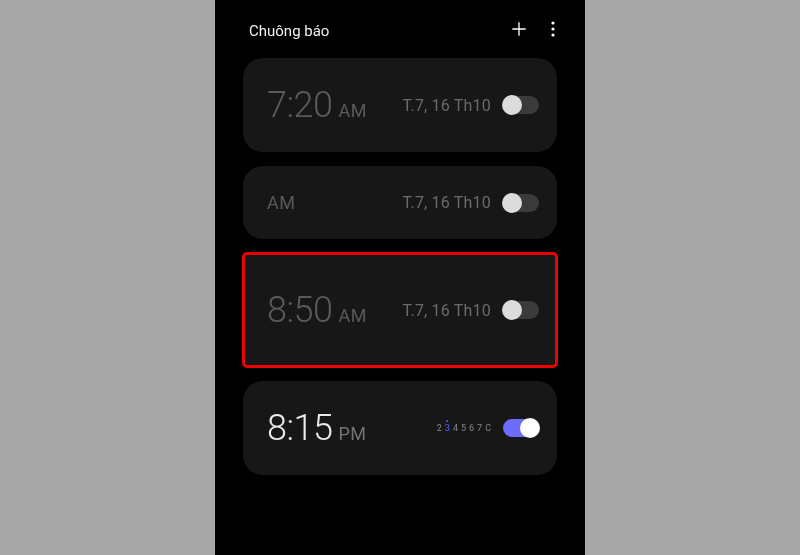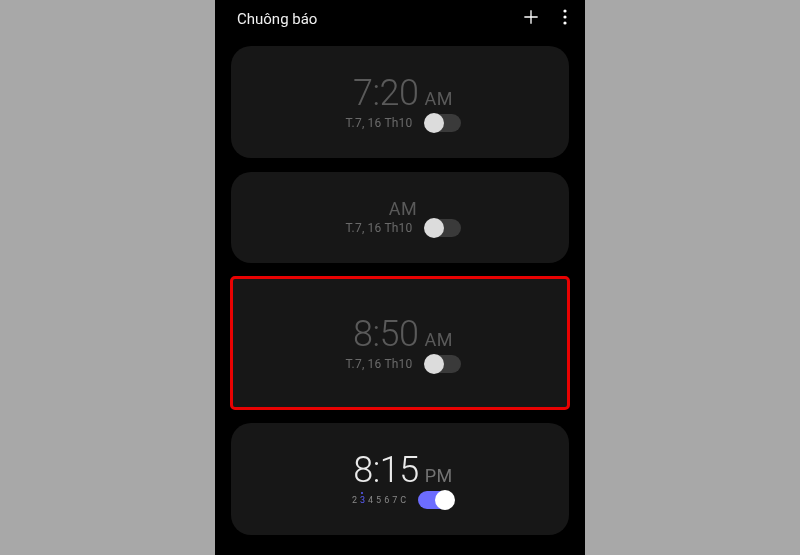--- a/index.html
+++ b/index.html
@@ -10,21 +10,21 @@
       display: flex;
       justify-content: center;
       font-family: -apple-system, "Segoe UI", Roboto, sans-serif;
       overflow: hidden;
     }
     .phone {
       width: 370px;
       height: 555px;
       background: #000;
       position: relative;
-      padding: 4px;
+      padding: 16px;
     }
     .header {
       display: flex;
       align-items: center;
       justify-content: space-between;
       padding: 6px 14px 10px 18px;
       color: #fff;
       height: 34px;
     }
     .header-title {
@@ -46,21 +46,20 @@
       gap: 14px;
     }
     .alarm-card {
       background: #171717;
       border-radius: 20px;
       padding: 26px 18px 26px 24px;
       display: flex;
       align-items: center;
       justify-content: space-between;
       position: relative;
-      flex-direction: column;
     }
     .alarm-card.highlighted {
       outline: 3px solid #e80202;
       outline-offset: -2px;
       border-radius: 4px;
       padding-top: 36px;
       padding-bottom: 36px;
     }
     .time-block {
       display: flex;
@@ -79,21 +78,21 @@
       color: #5a5a5a;
       letter-spacing: 0.5px;
     }
     .time-period.active { color: #737373; }
     .card-right {
       display: flex;
       align-items: center;
       gap: 12px;
     }
     .repeat-text {
-      font-size: 12px;
+      font-size: 16px;
       color: #6a6a6a;
       letter-spacing: 0.2px;
     }
     .day-indicators {
       display: flex;
       gap: 3px;
       align-items: center;
     }
     .day {
       font-size: 9px;

